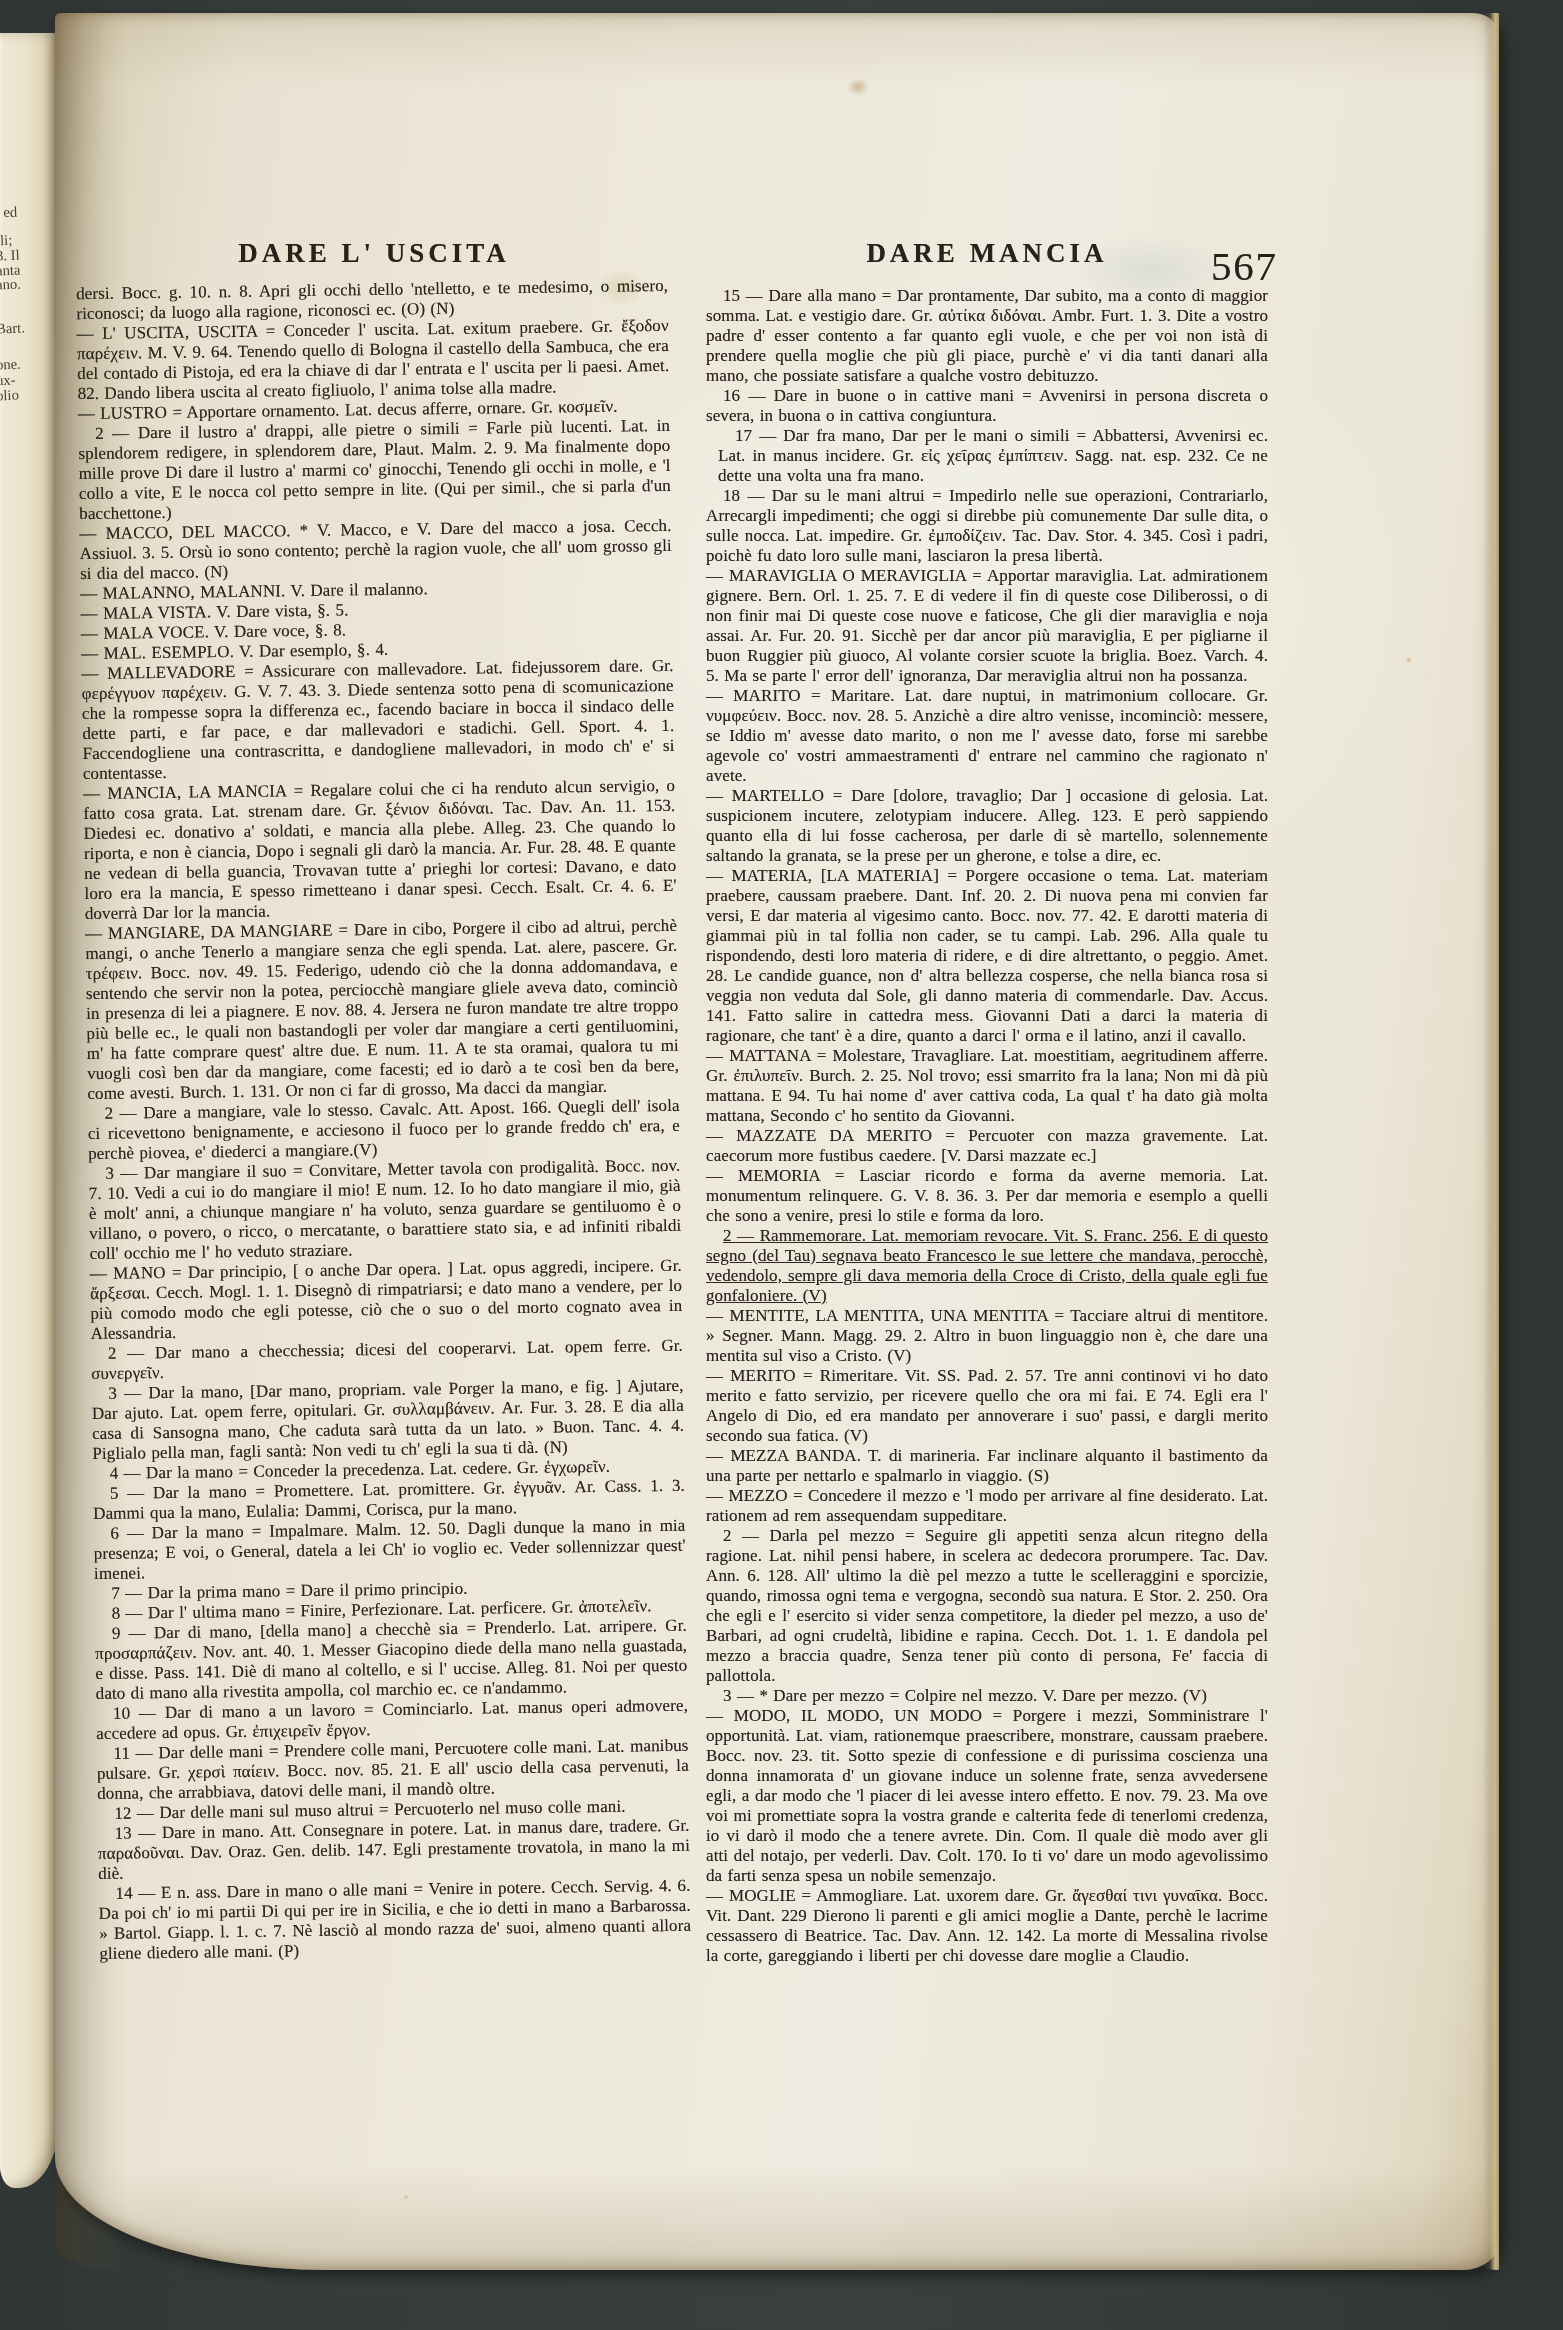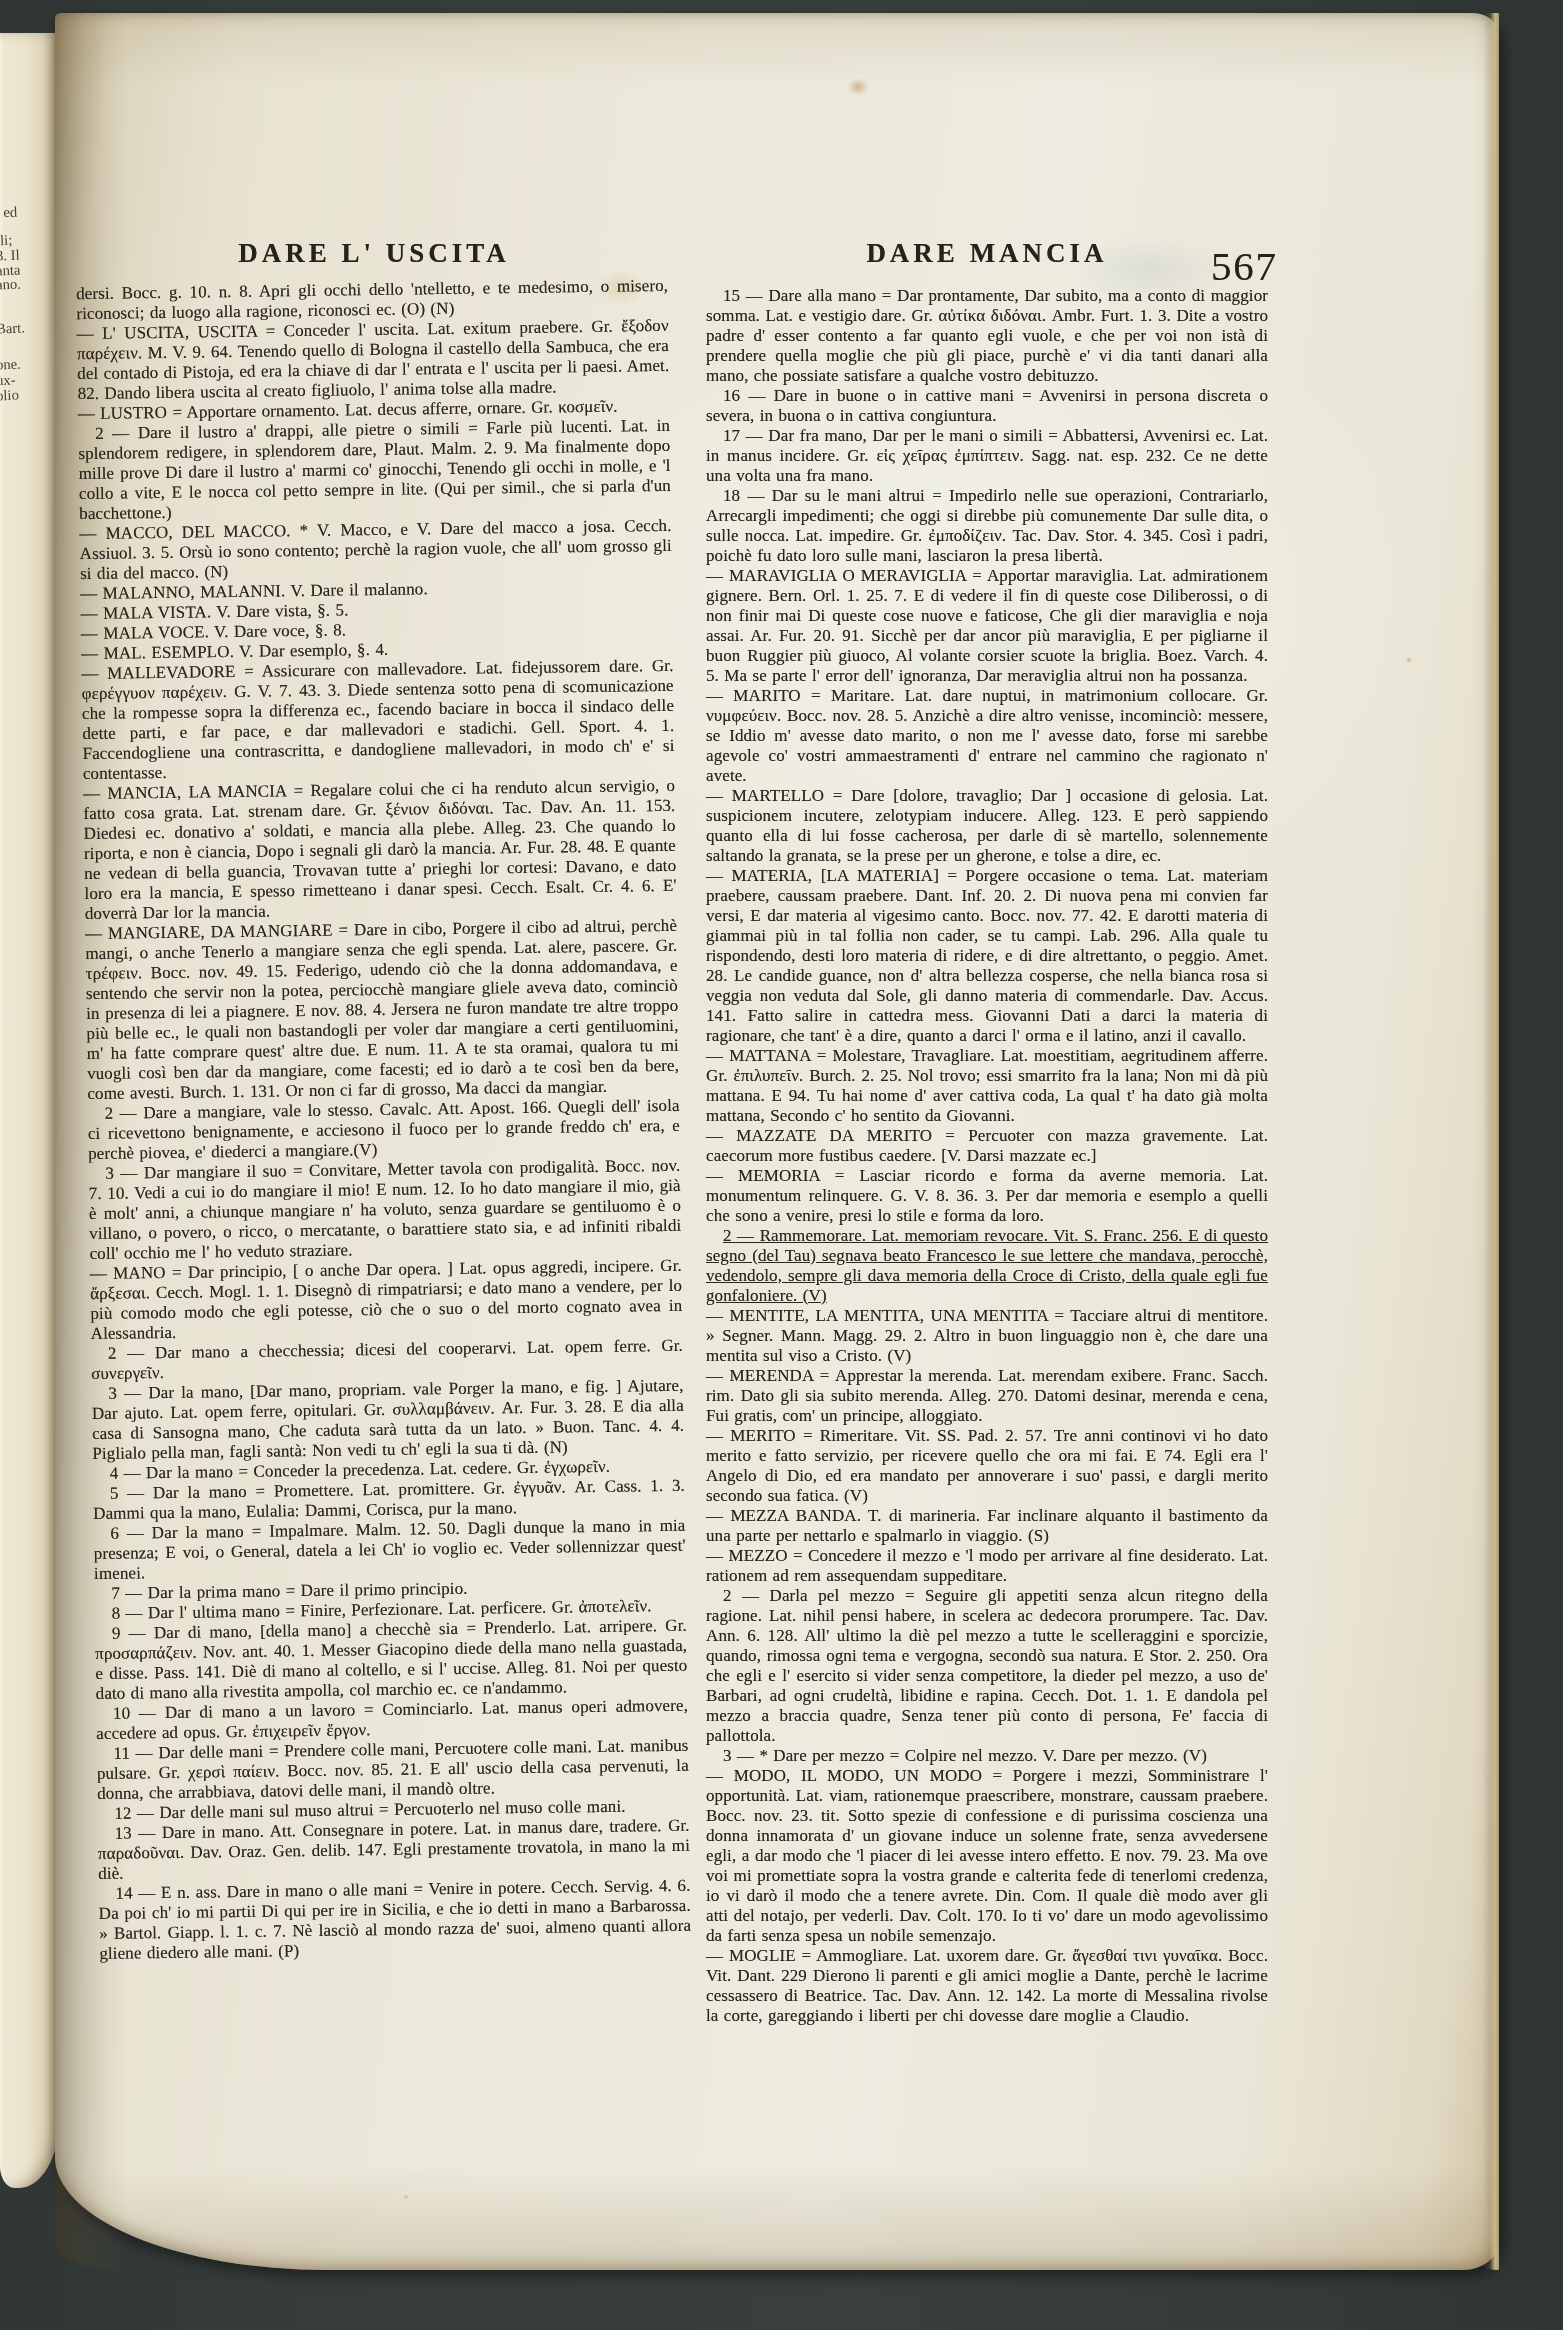--- a/index.html
+++ b/index.html
@@ -109,32 +109,31 @@
         <p class="para" style="text-indent: 17px;">9 — Dar di mano, [della mano] a checchè sia = Prenderlo. Lat. arripere. Gr. προσαρπάζειν. Nov. ant. 40. 1. Messer Giacopino diede della mano nella guastada, e disse. Pass. 141. Diè di mano al coltello, e si l' uccise. Alleg. 81. Noi per questo dato di mano alla rivestita ampolla, col marchio ec. ce n'andammo.</p>
         <p class="para" style="text-indent: 17px;">10 — Dar di mano a un lavoro = Cominciarlo. Lat. manus operi admovere, accedere ad opus. Gr. ἐπιχειρεῖν ἔργον.</p>
         <p class="para" style="text-indent: 17px;">11 — Dar delle mani = Prendere colle mani, Percuotere colle mani. Lat. manibus pulsare. Gr. χερσὶ παίειν. Bocc. nov. 85. 21. E all' uscio della casa pervenuti, la donna, che arrabbiava, datovi delle mani, il mandò oltre.</p>
         <p class="para" style="text-indent: 17px;">12 — Dar delle mani sul muso altrui = Percuoterlo nel muso colle mani.</p>
         <p class="para" style="text-indent: 17px;">13 — Dare in mano. Att. Consegnare in potere. Lat. in manus dare, tradere. Gr. παραδοῦναι. Dav. Oraz. Gen. delib. 147. Egli prestamente trovatola, in mano la mi diè.</p>
         <p class="para" style="text-indent: 17px;">14 — E n. ass. Dare in mano o alle mani = Venire in potere. Cecch. Servig. 4. 6. Da poi ch' io mi partii Di qui per ire in Sicilia, e che io detti in mano a Barbarossa. » Bartol. Giapp. l. 1. c. 7. Nè lasciò al mondo razza de' suoi, almeno quanti allora gliene diedero alle mani. (P)</p>
       </div>
     <div class="col col-right" id="col-right">
         <p class="para" style="text-indent: 17px;">15 — Dare alla mano = Dar prontamente, Dar subito, ma a conto di maggior somma. Lat. e vestigio dare. Gr. αὐτίκα διδόναι. Ambr. Furt. 1. 3. Dite a vostro padre d' esser contento a far quanto egli vuole, e che per voi non istà di prendere quella moglie che più gli piace, purchè e' vi dia tanti danari alla mano, che possiate satisfare a qualche vostro debituzzo.</p>
         <p class="para" style="text-indent: 17px;">16 — Dare in buone o in cattive mani = Avvenirsi in persona discreta o severa, in buona o in cattiva congiuntura.</p>
-        <p class="para" style="text-indent: 17px;">17 — Dar fra mano, Dar per le mani o simili = Abbattersi, Avvenirsi ec. Lat. in manus incidere. Gr. εἰς χεῖρας ἐμπίπτειν. Sagg. nat. esp. 232. Ce ne dette una volta una fra mano.</p>
+        <p class="para" style="text-indent: 17px; margin-left: 12px;">17 — Dar fra mano, Dar per le mani o simili = Abbattersi, Avvenirsi ec. Lat. in manus incidere. Gr. εἰς χεῖρας ἐμπίπτειν. Sagg. nat. esp. 232. Ce ne dette una volta una fra mano.</p>
         <p class="para" style="text-indent: 17px;">18 — Dar su le mani altrui = Impedirlo nelle sue operazioni, Contrariarlo, Arrecargli impedimenti; che oggi si direbbe più comunemente Dar sulle dita, o sulle nocca. Lat. impedire. Gr. ἐμποδίζειν. Tac. Dav. Stor. 4. 345. Così i padri, poichè fu dato loro sulle mani, lasciaron la presa libertà.</p>
         <p class="para">— MARAVIGLIA O MERAVIGLIA = Apportar maraviglia. Lat. admirationem gignere. Bern. Orl. 1. 25. 7. E di vedere il fin di queste cose Diliberossi, o di non finir mai Di queste cose nuove e faticose, Che gli dier maraviglia e noja assai. Ar. Fur. 20. 91. Sicchè per dar ancor più maraviglia, E per pigliarne il buon Ruggier più giuoco, Al volante corsier scuote la briglia. Boez. Varch. 4. 5. Ma se parte l' error dell' ignoranza, Dar meraviglia altrui non ha possanza.</p>
         <p class="para">— MARITO = Maritare. Lat. dare nuptui, in matrimonium collocare. Gr. νυμφεύειν. Bocc. nov. 28. 5. Anzichè a dire altro venisse, incominciò: messere, se Iddio m' avesse dato marito, o non me l' avesse dato, forse mi sarebbe agevole co' vostri ammaestramenti d' entrare nel cammino che ragionato n' avete.</p>
         <p class="para">— MARTELLO = Dare [dolore, travaglio; Dar ] occasione di gelosia. Lat. suspicionem incutere, zelotypiam inducere. Alleg. 123. E però sappiendo quanto ella di lui fosse cacherosa, per darle di sè martello, solennemente saltando la granata, se la prese per un gherone, e tolse a dire, ec.</p>
         <p class="para">— MATERIA, [LA MATERIA] = Porgere occasione o tema. Lat. materiam praebere, caussam praebere. Dant. Inf. 20. 2. Di nuova pena mi convien far versi, E dar materia al vigesimo canto. Bocc. nov. 77. 42. E darotti materia di giammai più in tal follia non cader, se tu campi. Lab. 296. Alla quale tu rispondendo, desti loro materia di ridere, e di dire altrettanto, o peggio. Amet. 28. Le candide guance, non d' altra bellezza cosperse, che nella bianca rosa si veggia non veduta dal Sole, gli danno materia di commendarle. Dav. Accus. 141. Fatto salire in cattedra mess. Giovanni Dati a darci la materia di ragionare, che tant' è a dire, quanto a darci l' orma e il latino, anzi il cavallo.</p>
         <p class="para">— MATTANA = Molestare, Travagliare. Lat. moestitiam, aegritudinem afferre. Gr. ἐπιλυπεῖν. Burch. 2. 25. Nol trovo; essi smarrito fra la lana; Non mi dà più mattana. E 94. Tu hai nome d' aver cattiva coda, La qual t' ha dato già molta mattana, Secondo c' ho sentito da Giovanni.</p>
         <p class="para">— MAZZATE DA MERITO = Percuoter con mazza gravemente. Lat. caecorum more fustibus caedere. [V. Darsi mazzate ec.]</p>
         <p class="para">— MEMORIA = Lasciar ricordo e forma da averne memoria. Lat. monumentum relinquere. G. V. 8. 36. 3. Per dar memoria e esemplo a quelli che sono a venire, presi lo stile e forma da loro.</p>
         <p class="para" style="text-indent: 17px; text-decoration: underline;">2 — Rammemorare. Lat. memoriam revocare. Vit. S. Franc. 256. E di questo segno (del Tau) segnava beato Francesco le sue lettere che mandava, perocchè, vedendolo, sempre gli dava memoria della Croce di Cristo, della quale egli fue gonfaloniere. (V)</p>
         <p class="para">— MENTITE, LA MENTITA, UNA MENTITA = Tacciare altrui di mentitore. » Segner. Mann. Magg. 29. 2. Altro in buon linguaggio non è, che dare una mentita sul viso a Cristo. (V)</p>
-        <p class="para">— MERENDA = Apprestar la merenda. Lat. merendam exibere. Franc. Sacch. rim. Dato gli sia subito merenda. Alleg. 270. Datomi desinar, merenda e cena, Fui gratis, com' un principe, alloggiato.</p>
         <p class="para">— MERITO = Rimeritare. Vit. SS. Pad. 2. 57. Tre anni continovi vi ho dato merito e fatto servizio, per ricevere quello che ora mi fai. E 74. Egli era l' Angelo di Dio, ed era mandato per annoverare i suo' passi, e dargli merito secondo sua fatica. (V)</p>
         <p class="para">— MEZZA BANDA. T. di marineria. Far inclinare alquanto il bastimento da una parte per nettarlo e spalmarlo in viaggio. (S)</p>
         <p class="para">— MEZZO = Concedere il mezzo e 'l modo per arrivare al fine desiderato. Lat. rationem ad rem assequendam suppeditare.</p>
         <p class="para" style="text-indent: 17px;">2 — Darla pel mezzo = Seguire gli appetiti senza alcun ritegno della ragione. Lat. nihil pensi habere, in scelera ac dedecora prorumpere. Tac. Dav. Ann. 6. 128. All' ultimo la diè pel mezzo a tutte le scelleraggini e sporcizie, quando, rimossa ogni tema e vergogna, secondò sua natura. E Stor. 2. 250. Ora che egli e l' esercito si vider senza competitore, la dieder pel mezzo, a uso de' Barbari, ad ogni crudeltà, libidine e rapina. Cecch. Dot. 1. 1. E dandola pel mezzo a braccia quadre, Senza tener più conto di persona, Fe' faccia di pallottola.</p>
         <p class="para" style="text-indent: 17px;">3 — * Dare per mezzo = Colpire nel mezzo. V. Dare per mezzo. (V)</p>
         <p class="para">— MODO, IL MODO, UN MODO = Porgere i mezzi, Somministrare l' opportunità. Lat. viam, rationemque praescribere, monstrare, caussam praebere. Bocc. nov. 23. tit. Sotto spezie di confessione e di purissima coscienza una donna innamorata d' un giovane induce un solenne frate, senza avvedersene egli, a dar modo che 'l piacer di lei avesse intero effetto. E nov. 79. 23. Ma ove voi mi promettiate sopra la vostra grande e calterita fede di tenerlomi credenza, io vi darò il modo che a tenere avrete. Din. Com. Il quale diè modo aver gli atti del notajo, per vederli. Dav. Colt. 170. Io ti vo' dare un modo agevolissimo da farti senza spesa un nobile semenzajo.</p>
         <p class="para">— MOGLIE = Ammogliare. Lat. uxorem dare. Gr. ἄγεσθαί τινι γυναῖκα. Bocc. Vit. Dant. 229 Dierono li parenti e gli amici moglie a Dante, perchè le lacrime cessassero di Beatrice. Tac. Dav. Ann. 12. 142. La morte di Messalina rivolse la corte, gareggiando i liberti per chi dovesse dare moglie a Claudio.</p>
       </div>
   </div>
 

